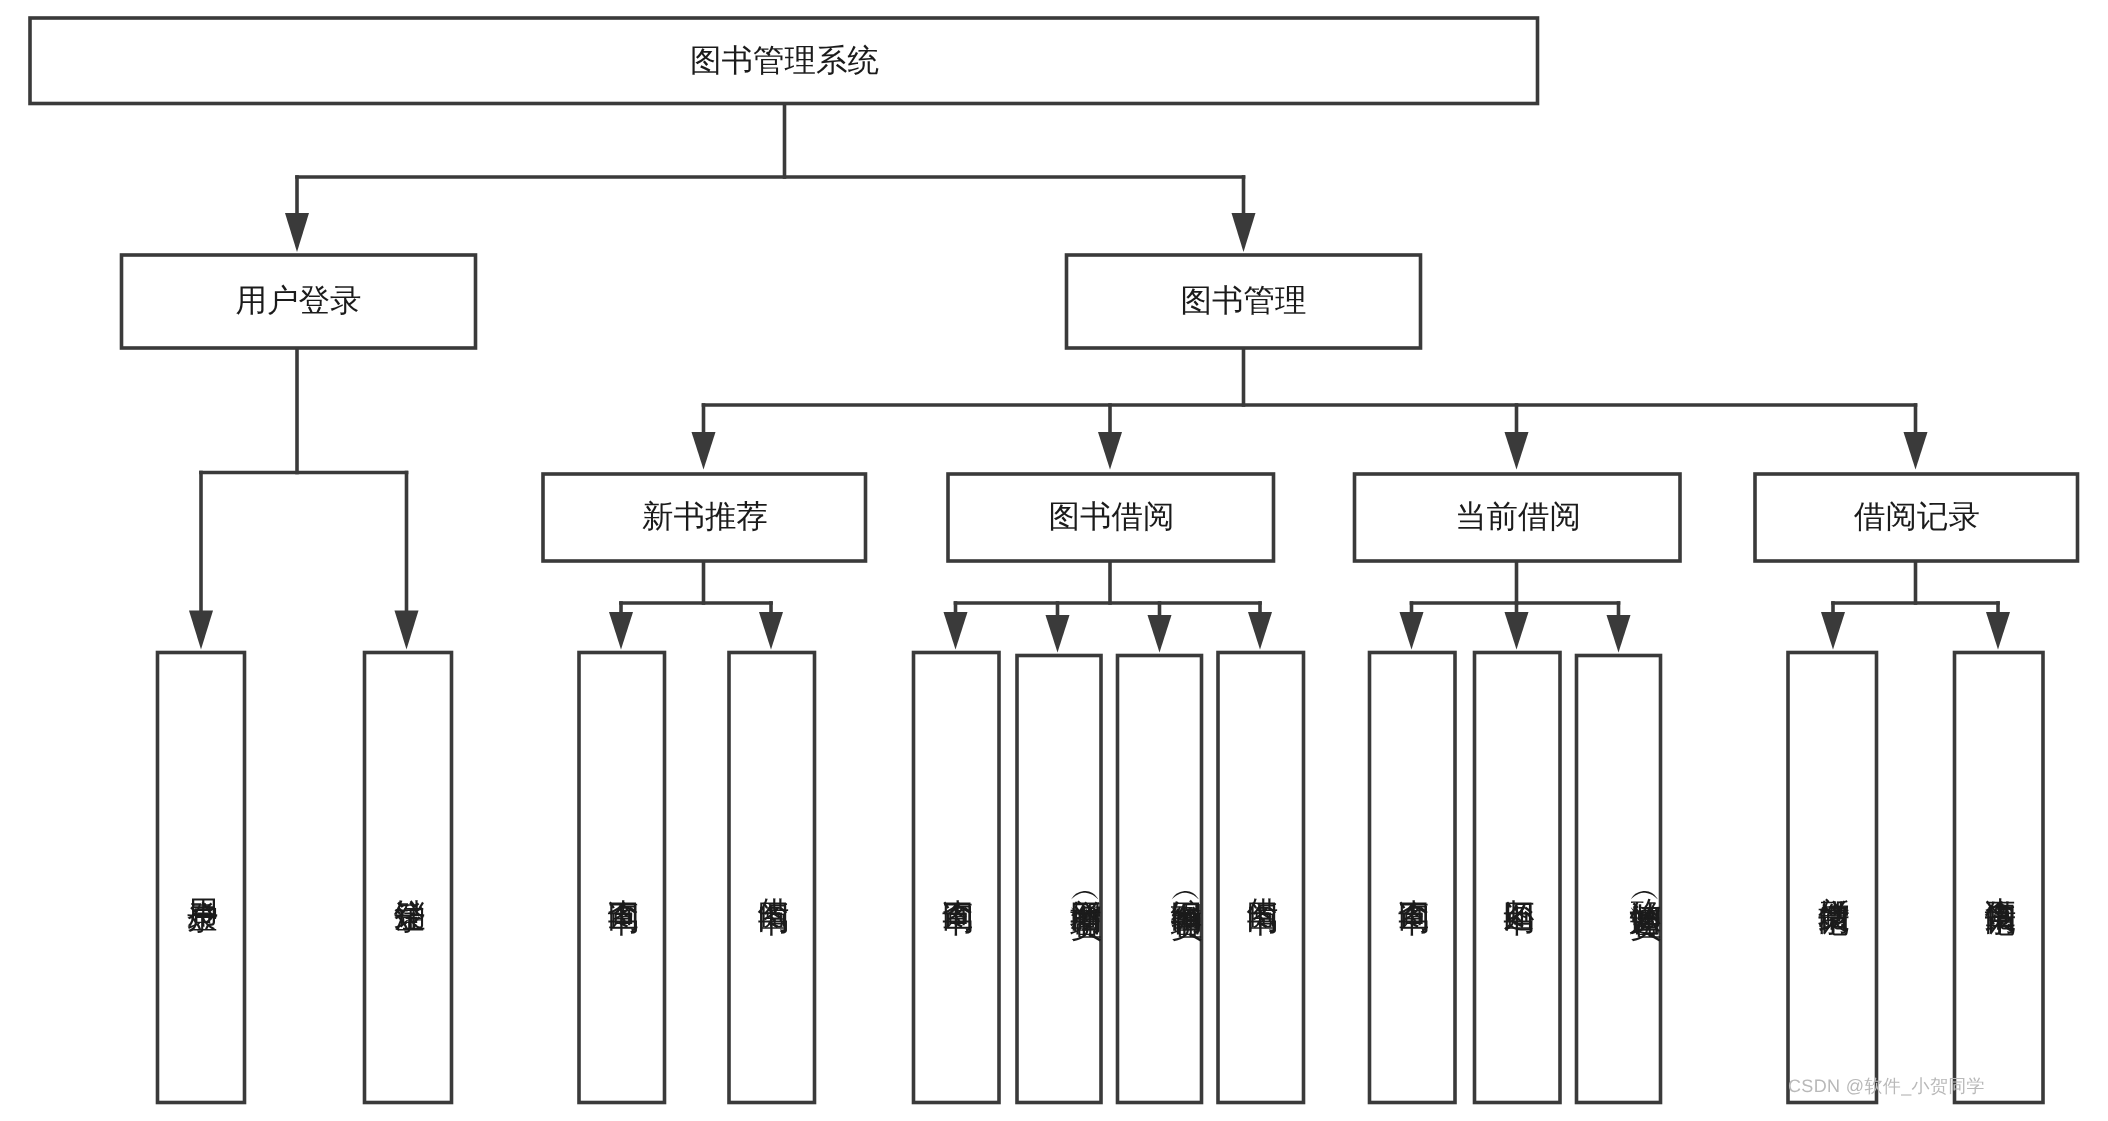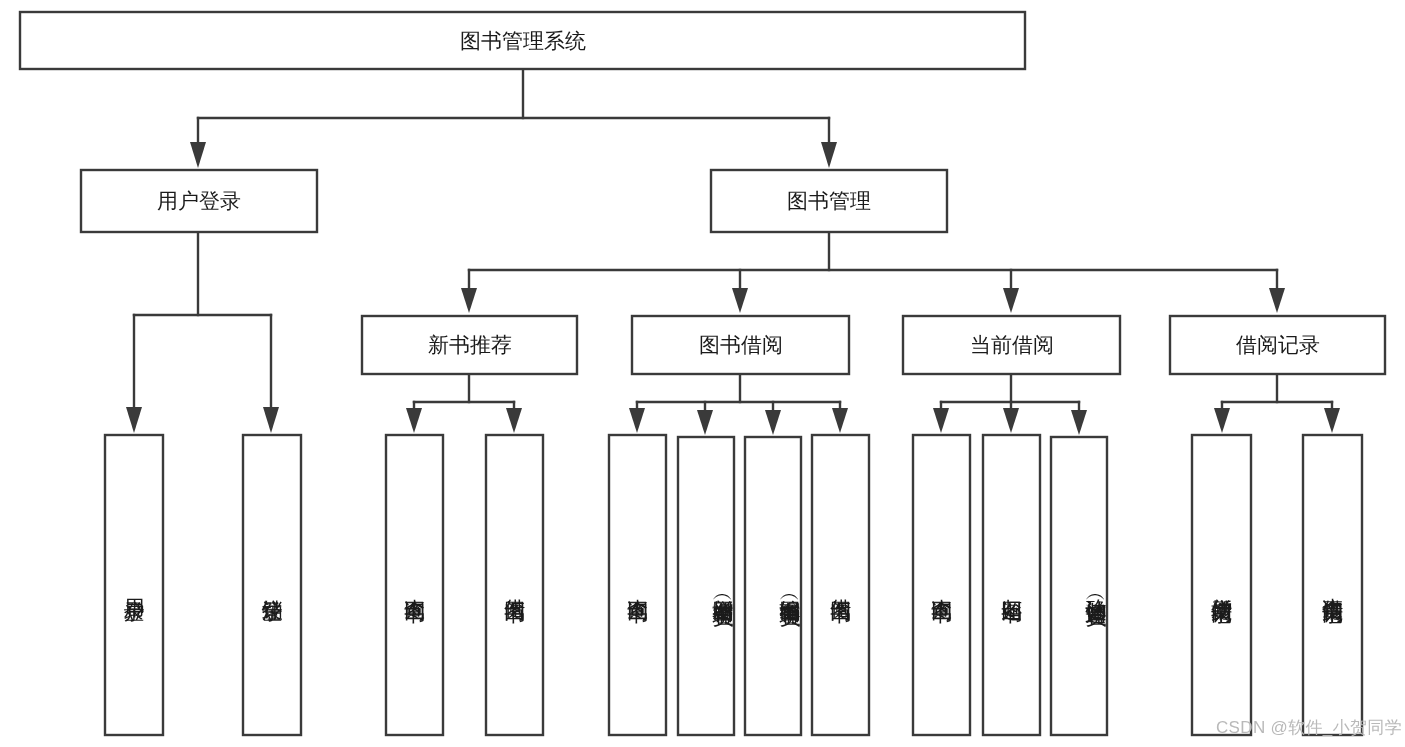--- a/index.html
+++ b/index.html
@@ -65,26 +65,25 @@
     white-space: nowrap;
   }
   .vlabel.center {
     display: flex;
     align-items: center;
     justify-content: center;
   }
   .watermark {
     position: absolute;
     font-family: "Liberation Sans", "DejaVu Sans", sans-serif;
-    font-size: 17px;
+    font-size: 12px;
     color: #b9b9b9;
     letter-spacing: 0.02em;
     white-space: nowrap;
     user-select: none;
-    padding-left: 24px;
   }
 </style>
 </head>
 <body>
 
 <div id="diagram-root">
 
   <svg class="chart-svg" viewBox="0 0 1405 747" xmlns="http://www.w3.org/2000/svg">
 
     <defs></defs>

